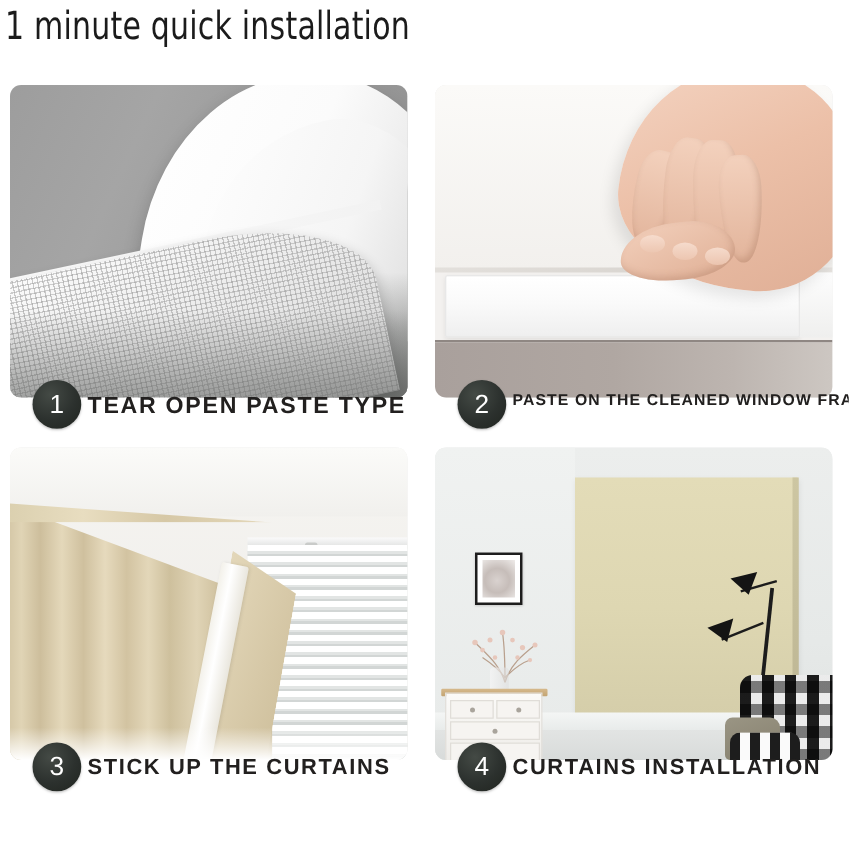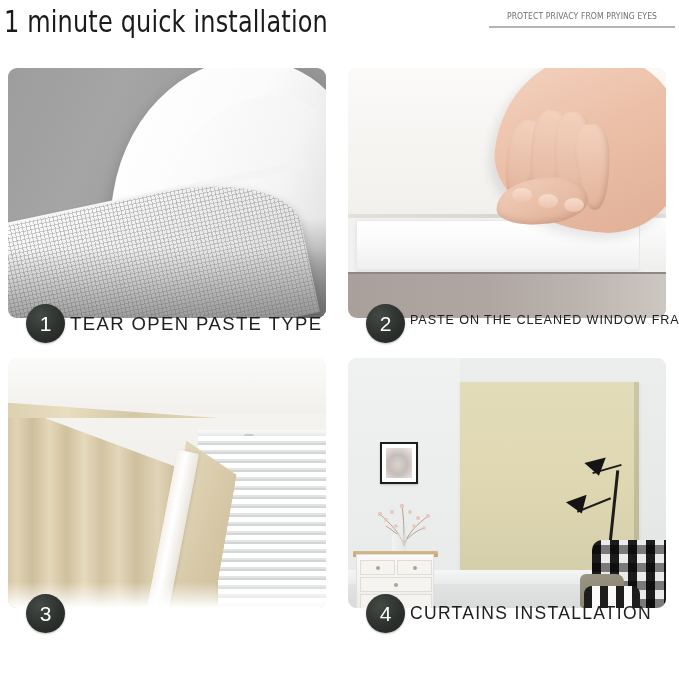--- a/index.html
+++ b/index.html
@@ -55,21 +55,21 @@
     width: 39px; height: 39px; border-radius: 50%;
     background: radial-gradient(circle at 36% 30%, #444a45 0%, #2c312e 55%, #20241f 100%);
     color: #fff; font-size: 21px; line-height: 39px; text-align: center;
     font-family: "Liberation Sans", sans-serif; font-weight: 400;
     box-shadow: 0 1px 2px rgba(0,0,0,0.25);
   }
   .caption {
     position: absolute; left: 62px; top: 9px; width: 252px;
     color: #22201f; white-space: nowrap;
     font-family: "Liberation Sans", sans-serif;
-    font-weight: 400;
+    font-weight: 700;
   }
   .cap-lg { font-size: 18.5px; letter-spacing: 1.4px; }
   .cap-sm { font-size: 12.6px; letter-spacing: 0.9px; }
   .cap-md { font-size: 17.5px; letter-spacing: 1.3px; }
 
   
   .p1-bg { position:absolute; inset:0;
     background: linear-gradient(115deg,#9d9d9d 0%, #a5a5a5 28%, #9a9a9a 55%, #8e8e8e 100%); }
   .p1-dark { position:absolute; right:-10px; top:86px; width:150px; height:190px;
     background: linear-gradient(160deg,#4e504e 0%,#5e605d 60%,#6d6f6c 100%);
@@ -230,24 +230,20 @@
     background-image: repeating-linear-gradient(90deg,#1d1d1d 0 8px,#fafafa 8px 16px);
     border-radius:8px 8px 0 0; }
 </style>
 </head>
 <body>
 
 <div class="page">
 
   <div class="header">
     <div class="title">1 minute quick installation</div>
-    <div class="tagline-wrap">
-      <div class="tagline">PROTECT PRIVACY FROM PRYING EYES</div>
-      <div class="tagline-rule"></div>
-    </div>
   </div>
 
   <div class="grid">
 
     <div class="cell c1">
       <div class="photo">
         <div class="p1-bg"></div>
         <div class="p1-dark"></div>
         <div class="p1-tape"></div>
         <div class="p1-tape2"></div>
@@ -296,20 +292,21 @@
         <div class="p3-bracket"></div>
         <div class="p3-blinds"></div>
         <div class="p3-curtain"></div>
         <div class="p3-curtTop"></div>
         <div class="p3-fold"></div>
         <div class="p3-tape"></div>
         <div class="p3-floorSh"></div>
       </div>
       <div class="caption-row">
         <div class="badge">3</div>
+        <div class="caption cap-md">STICK UP THE CURTAINS</div>
       </div>
     </div>
 
     <div class="cell c4">
       <div class="photo">
         <div class="p4-bg"></div>
         <div class="p4-wallL"></div>
         <div class="p4-panel"></div>
         <div class="p4-panelEdge"></div>
         <div class="p4-baseboard"></div>

